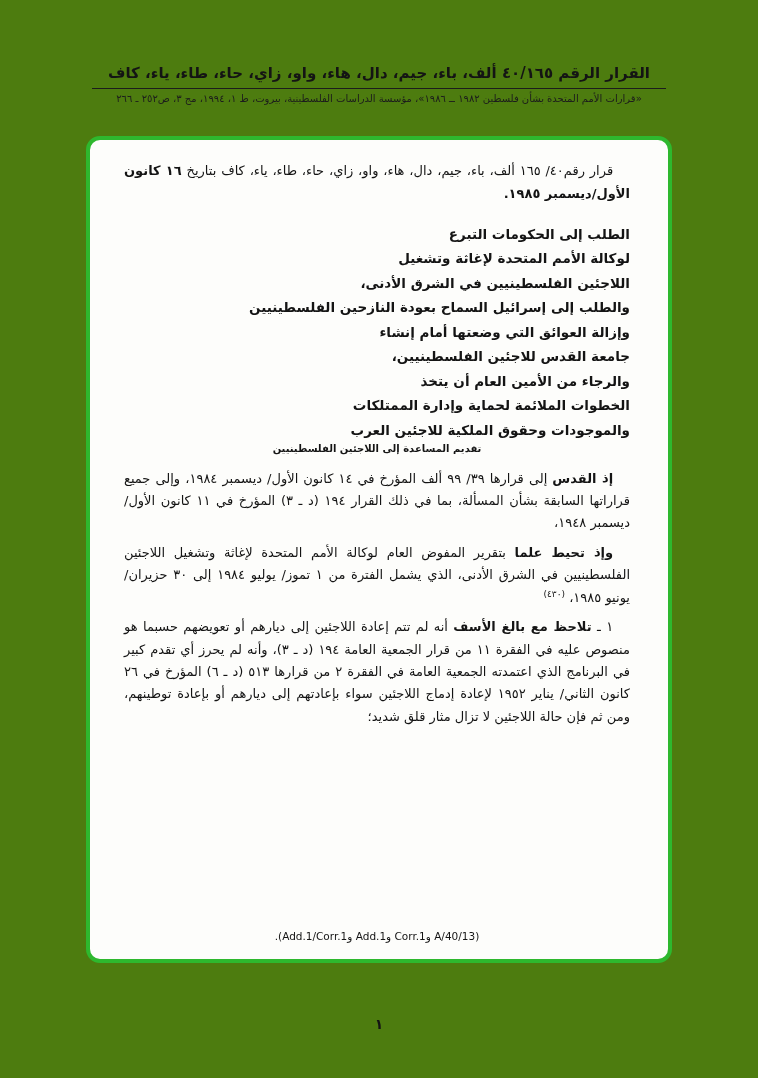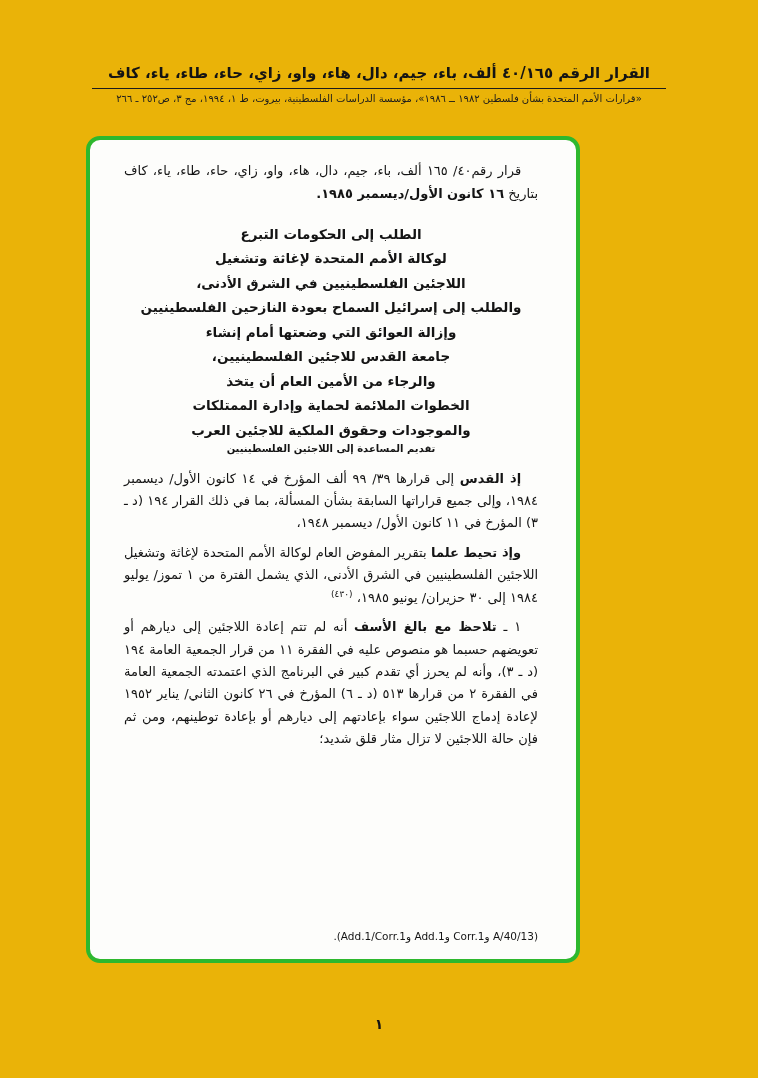--- a/index.html
+++ b/index.html
@@ -4,51 +4,51 @@
 <style>
   html,body{margin:0;padding:0;}
   body{
     width:758px;height:1078px;
     background:#ffffff;
     font-family:"DejaVu Sans",sans-serif;
     color:#141414;
     position:relative;
     -webkit-font-smoothing:antialiased;
   }
-  .page{width:758px;height:1078px;position:relative;background:#eab308;overflow:hidden;}
+  .page{width:758px;height:1078px;position:relative;background:#4d7c0f;overflow:hidden;}
 
   
   .doc-header{position:absolute;top:64px;left:0;right:0;text-align:center;direction:rtl;}
   .doc-header-title{font-size:15px;font-weight:bold;letter-spacing:0;}
   .header-rule{width:574px;margin:6px auto 4px;border:0;border-top:1.6px solid #1c1c1c;}
   .doc-header-source{font-size:10px;color:#1c1c1c;}
 
   
   .green-box{
     position:absolute;top:136px;left:86px;
-    width:494px;height:827px;box-sizing:border-box;
+    width:586px;height:827px;box-sizing:border-box;
     border:4px solid #2eb82e;border-radius:14px;
     padding:16px 38px 14px 34px;
     display:flex;flex-direction:column;
     direction:rtl;overflow:hidden;
     background:#fdfdfb;
   }
   .intro{font-size:13px;line-height:1.75;text-align:justify;text-indent:1.3em;margin:4px 0 6px;}
   .b{font-weight:bold;}
-  .title-block{text-align:center;font-weight:bold;font-size:13.5px;line-height:1.82;margin:10px 0 0;}
+  .title-block{text-align:right;font-weight:bold;font-size:13.5px;line-height:1.82;margin:10px 0 0;}
   .title-line{white-space:nowrap;}
   .section-letter{text-align:center;font-weight:bold;font-size:13.5px;margin:16px 0 10px;}
   .section-title{text-align:center;font-weight:bold;font-size:10px;margin:0 0 14px;}
   .preamble-opening{font-weight:bold;font-size:13px;text-indent:1.3em;margin:2px 0 5px;}
   .para{font-size:13px;line-height:1.72;text-align:justify;text-indent:1.3em;margin:0 0 7px;}
   .fn-ref{font-size:9px;vertical-align:super;}
 
   .footnote{margin-top:auto;font-size:10.5px;line-height:1.65;padding-top:8px;}
   .fn-line-1{text-align:right;}
-  .fn-line-2{direction:rtl;}
+  .fn-line-2{text-align:center;direction:rtl;}
 
   
   .page-number{position:absolute;bottom:46px;left:0;right:0;text-align:center;font-size:14px;font-weight:bold;}
 </style>
 </head>
 <body>
 
 <div class="page">
 
   <div class="doc-header">

